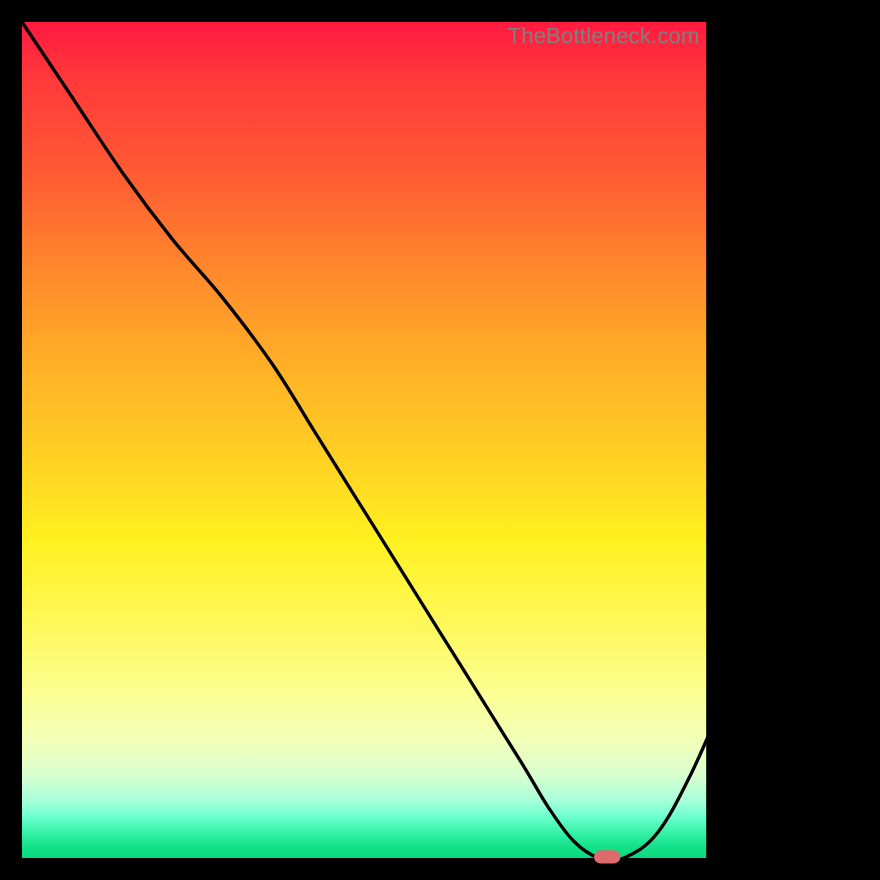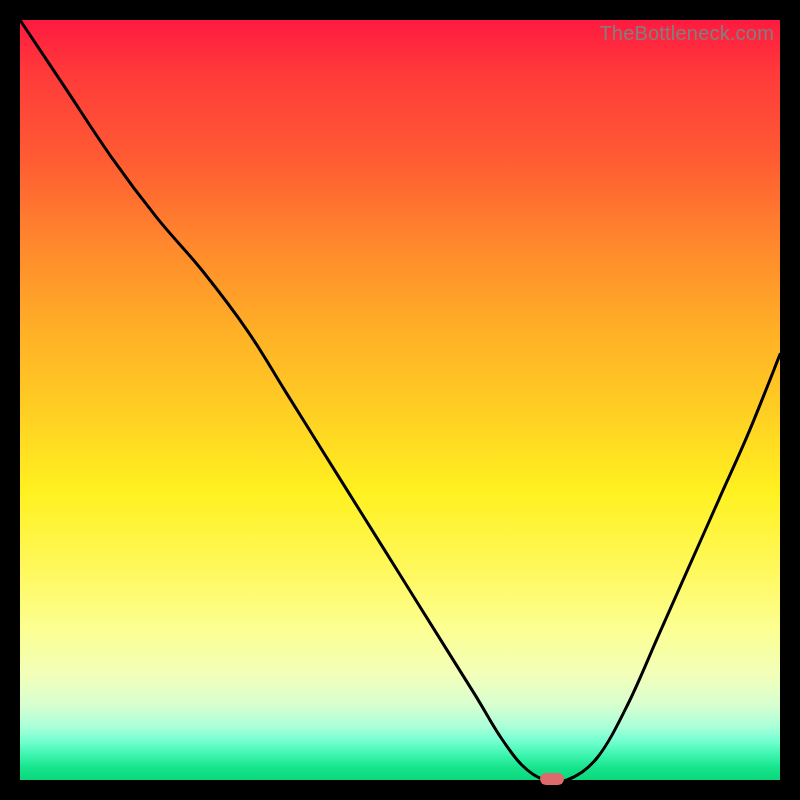--- a/index.html
+++ b/index.html
@@ -16,21 +16,21 @@
     left: 0;
     top: 0;
     width: 800px;
     height: 800px;
     background: #000;
   }
   .plot-area {
     position: absolute;
     left: 20px;
     top: 20px;
-    width: 760px;
+    width: 622px;
     height: 760px;
     background: linear-gradient(to bottom,
       #ff1a40 0%,
       #ff3a3a 7%,
       #ff5a33 18%,
       #ff8a2c 30%,
       #ffb326 42%,
       #ffd023 52%,
       #fff120 62%,
       #fff85a 72%,

